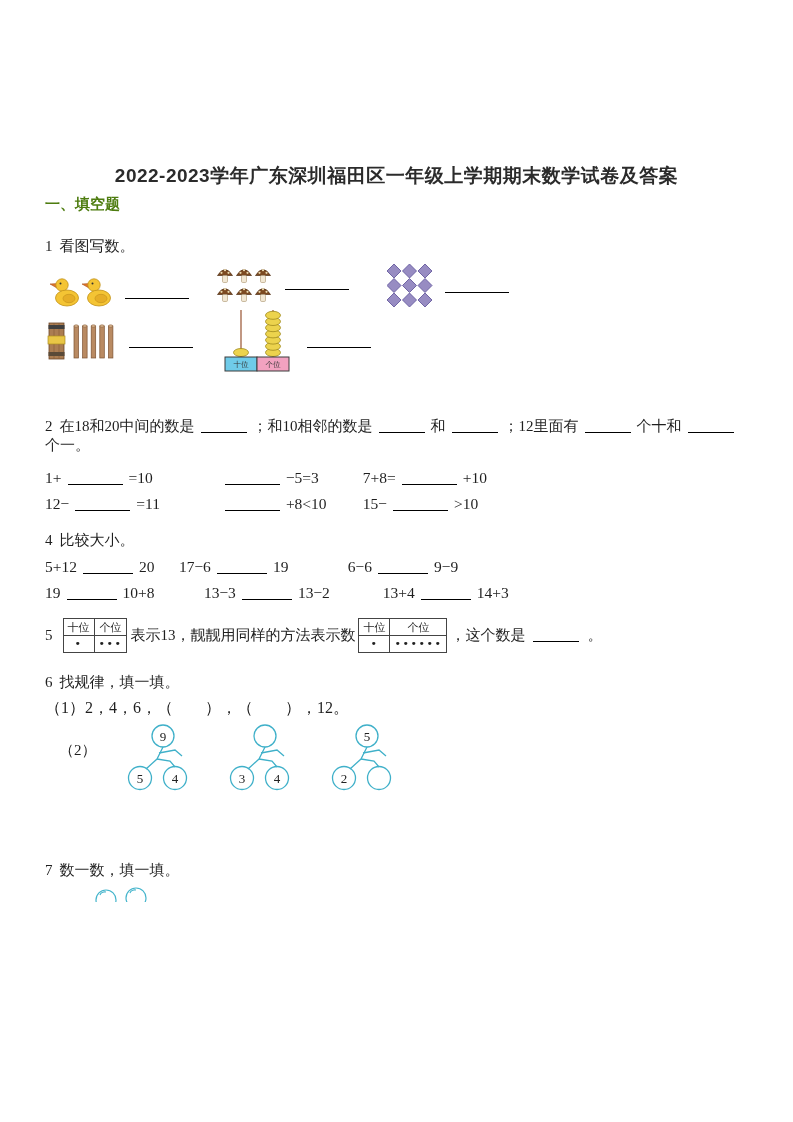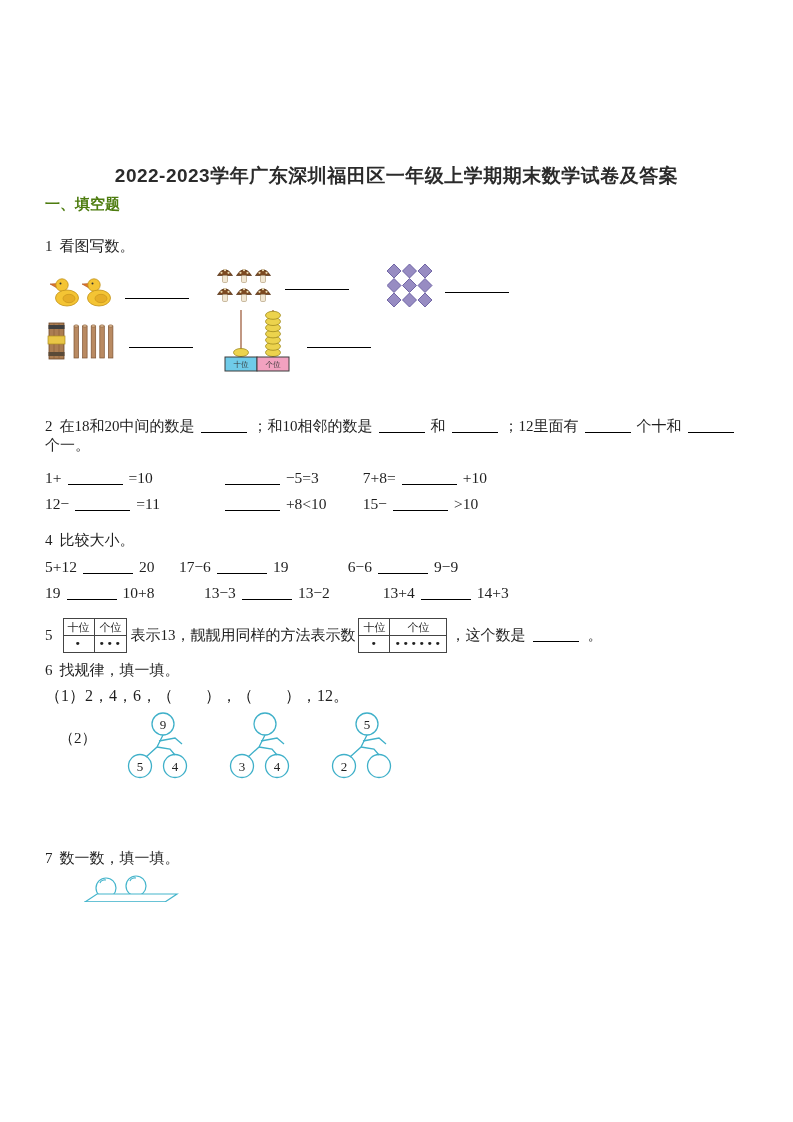--- a/index.html
+++ b/index.html
@@ -33,21 +33,21 @@
   .c170{width:170px} .c140{width:140px} .c130{width:130px} .c165{width:165px} .c155{width:155px} .c175{width:175px}
 
   .q4head { margin-top:18px; }
   .q3head { margin-top:22px; }
 
   .q5 { margin-top:16px; display:flex; align-items:center; font-size:15px; }
   .dot-table { display:inline-table; border-collapse:collapse; margin:0 3px; background:#fff; }
   .dot-table td { border:1px solid #444; text-align:center; font-size:11px; padding:0 4px; min-width:28px; height:16px; line-height:16px; }
   .dots { font-size:9px; letter-spacing:1.5px; font-family:"DejaVu Sans", sans-serif; }
 
-  .q6head { margin-top:8px; }
+  .q6head { margin-top:20px; }
   .q6sub1 { margin-top:6px; font-size:16px; }
   .bonds-row { margin-top:4px; display:flex; align-items:flex-start; gap:26px; padding-left:14px; }
   .bonds-label { font-size:15px; margin-top:18px; }
   .bondnum { font-family:"Liberation Serif", serif; font-size:13px; text-anchor:middle; fill:#222; }
   .abacus-label { font-family:"Liberation Sans", sans-serif; font-size:7.5px; text-anchor:middle; fill:#333; }
 
   .q7head { margin-top:66px; }
   .q7fig { margin-top:6px; margin-left:6px; }
 
   .count-table { width:100%; border-collapse:collapse; margin-top:20px; }

